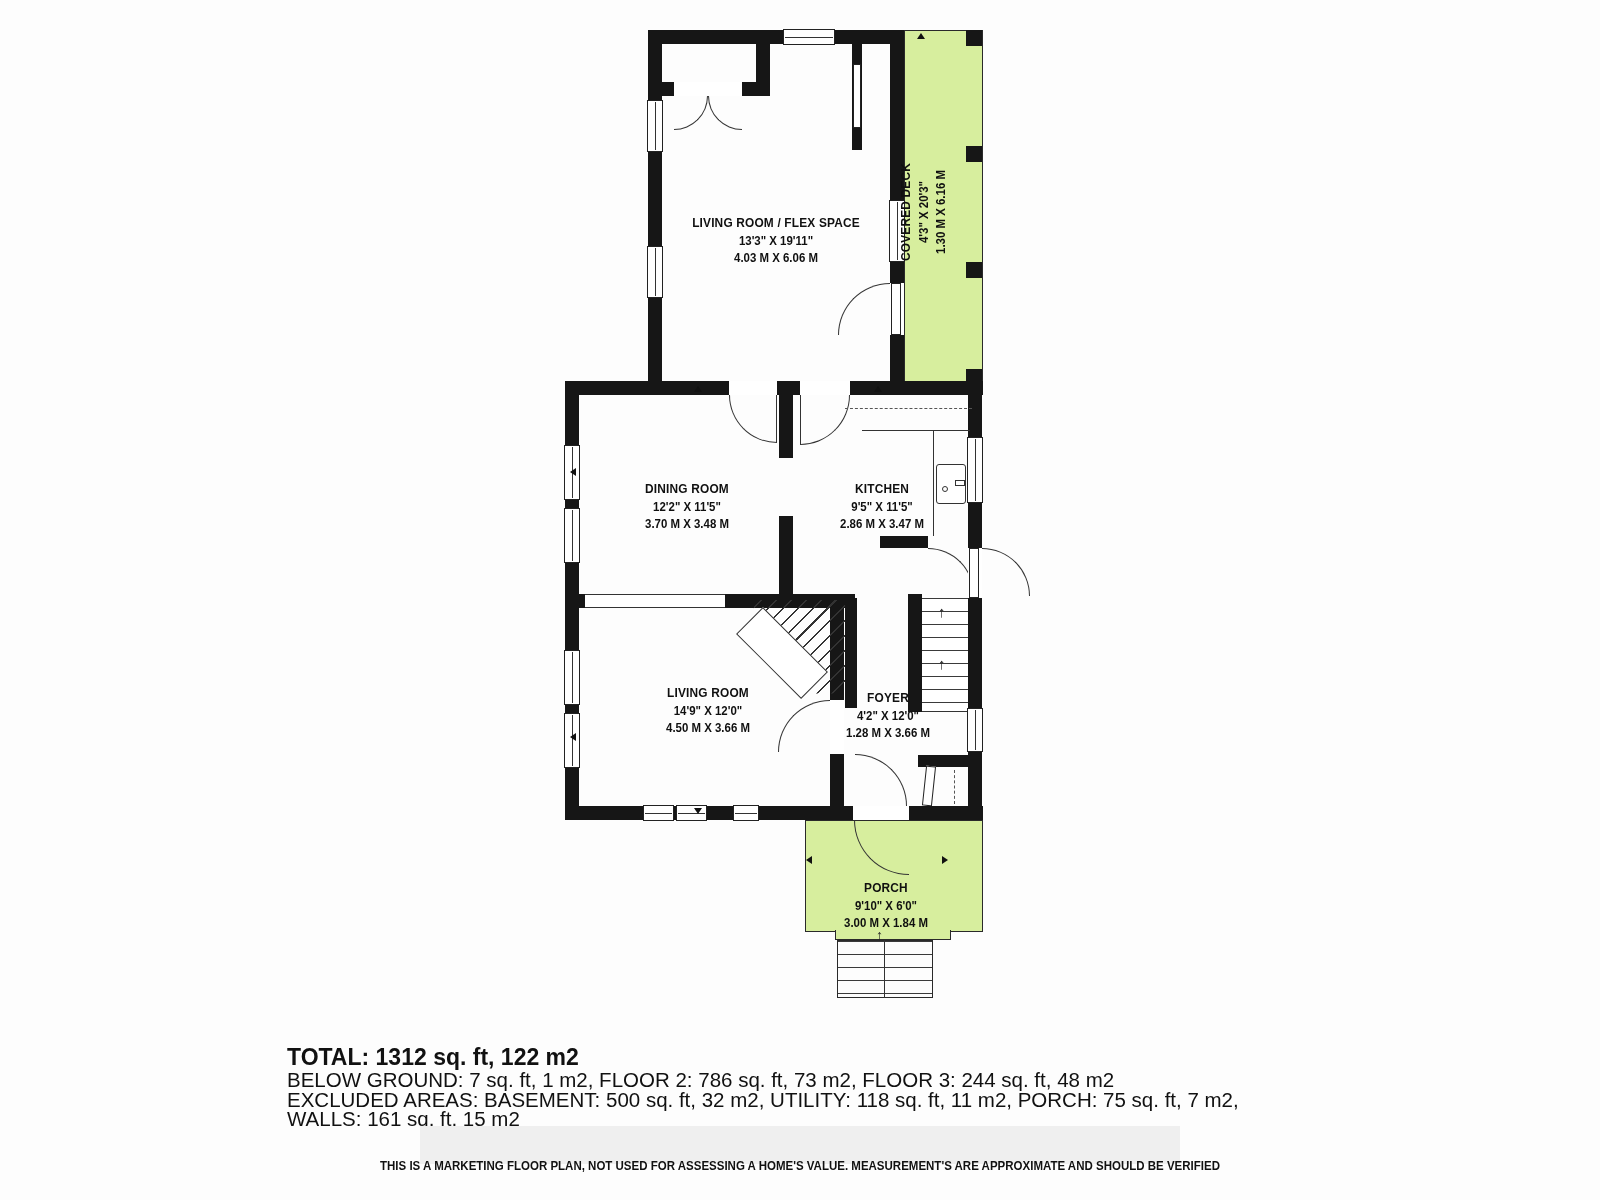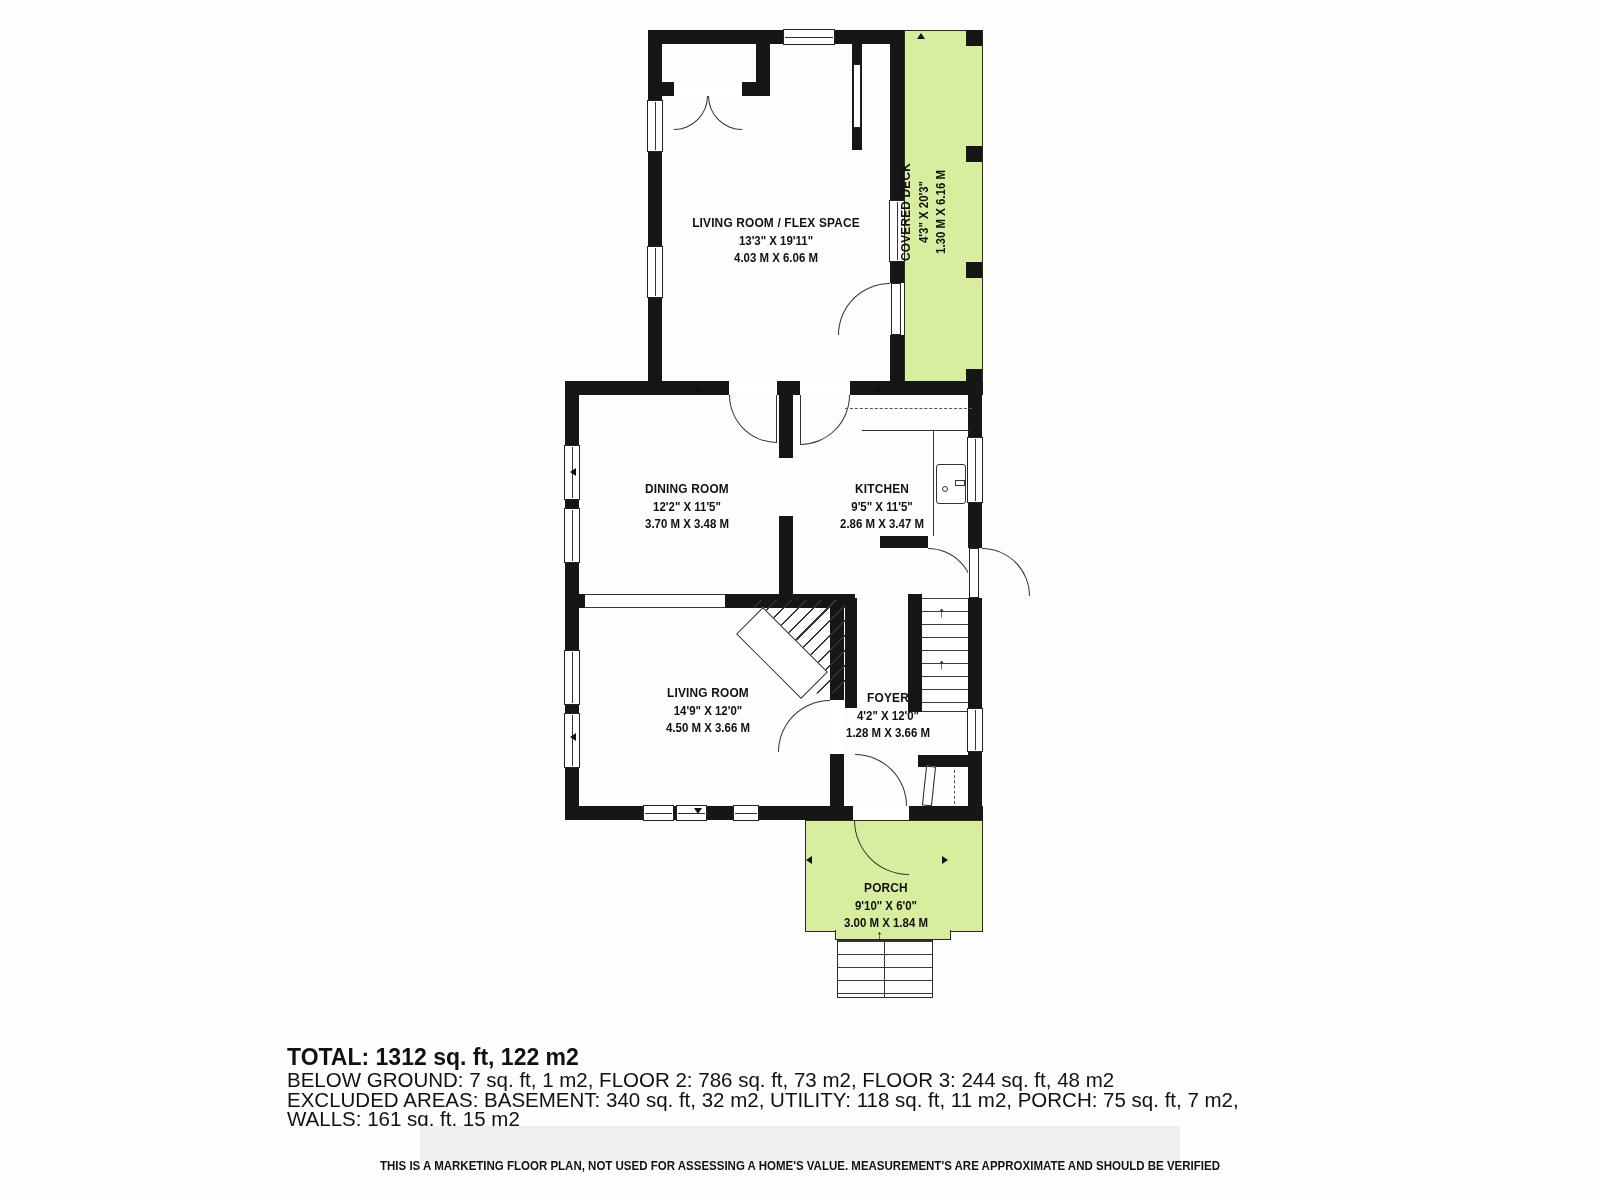--- a/index.html
+++ b/index.html
@@ -174,20 +174,20 @@
   </div>
   <div class="label" style="left:786px;top:879px;width:200px;">
     <div class="nm">PORCH</div>
     <div class="dm">9'10" X 6'0"</div>
     <div class="dm">3.00 M X 1.84 M</div>
   </div>
 
   <div class="summary">
     <div class="sum-total">TOTAL: 1312 sq. ft, 122 m2</div>
     <div class="sum-line">BELOW GROUND: 7 sq. ft, 1 m2, FLOOR 2: 786 sq. ft, 73 m2, FLOOR 3: 244 sq. ft, 48 m2</div>
-    <div class="sum-line">EXCLUDED AREAS: BASEMENT: 340 sq. ft, 32 m2, UTILITY: 118 sq. ft, 11 m2, PORCH: 75 sq. ft, 7 m2,</div>
+    <div class="sum-line">EXCLUDED AREAS: BASEMENT: 500 sq. ft, 32 m2, UTILITY: 118 sq. ft, 11 m2, PORCH: 75 sq. ft, 7 m2,</div>
     <div class="sum-line">WALLS: 161 sq. ft, 15 m2</div>
   </div>
 
   <div class="wm-band"></div>
   <div class="disclaimer">THIS IS A MARKETING FLOOR PLAN, NOT USED FOR ASSESSING A HOME'S VALUE. MEASUREMENT'S ARE APPROXIMATE AND SHOULD BE VERIFIED</div>
 
 </div>
 
 </body></html>

